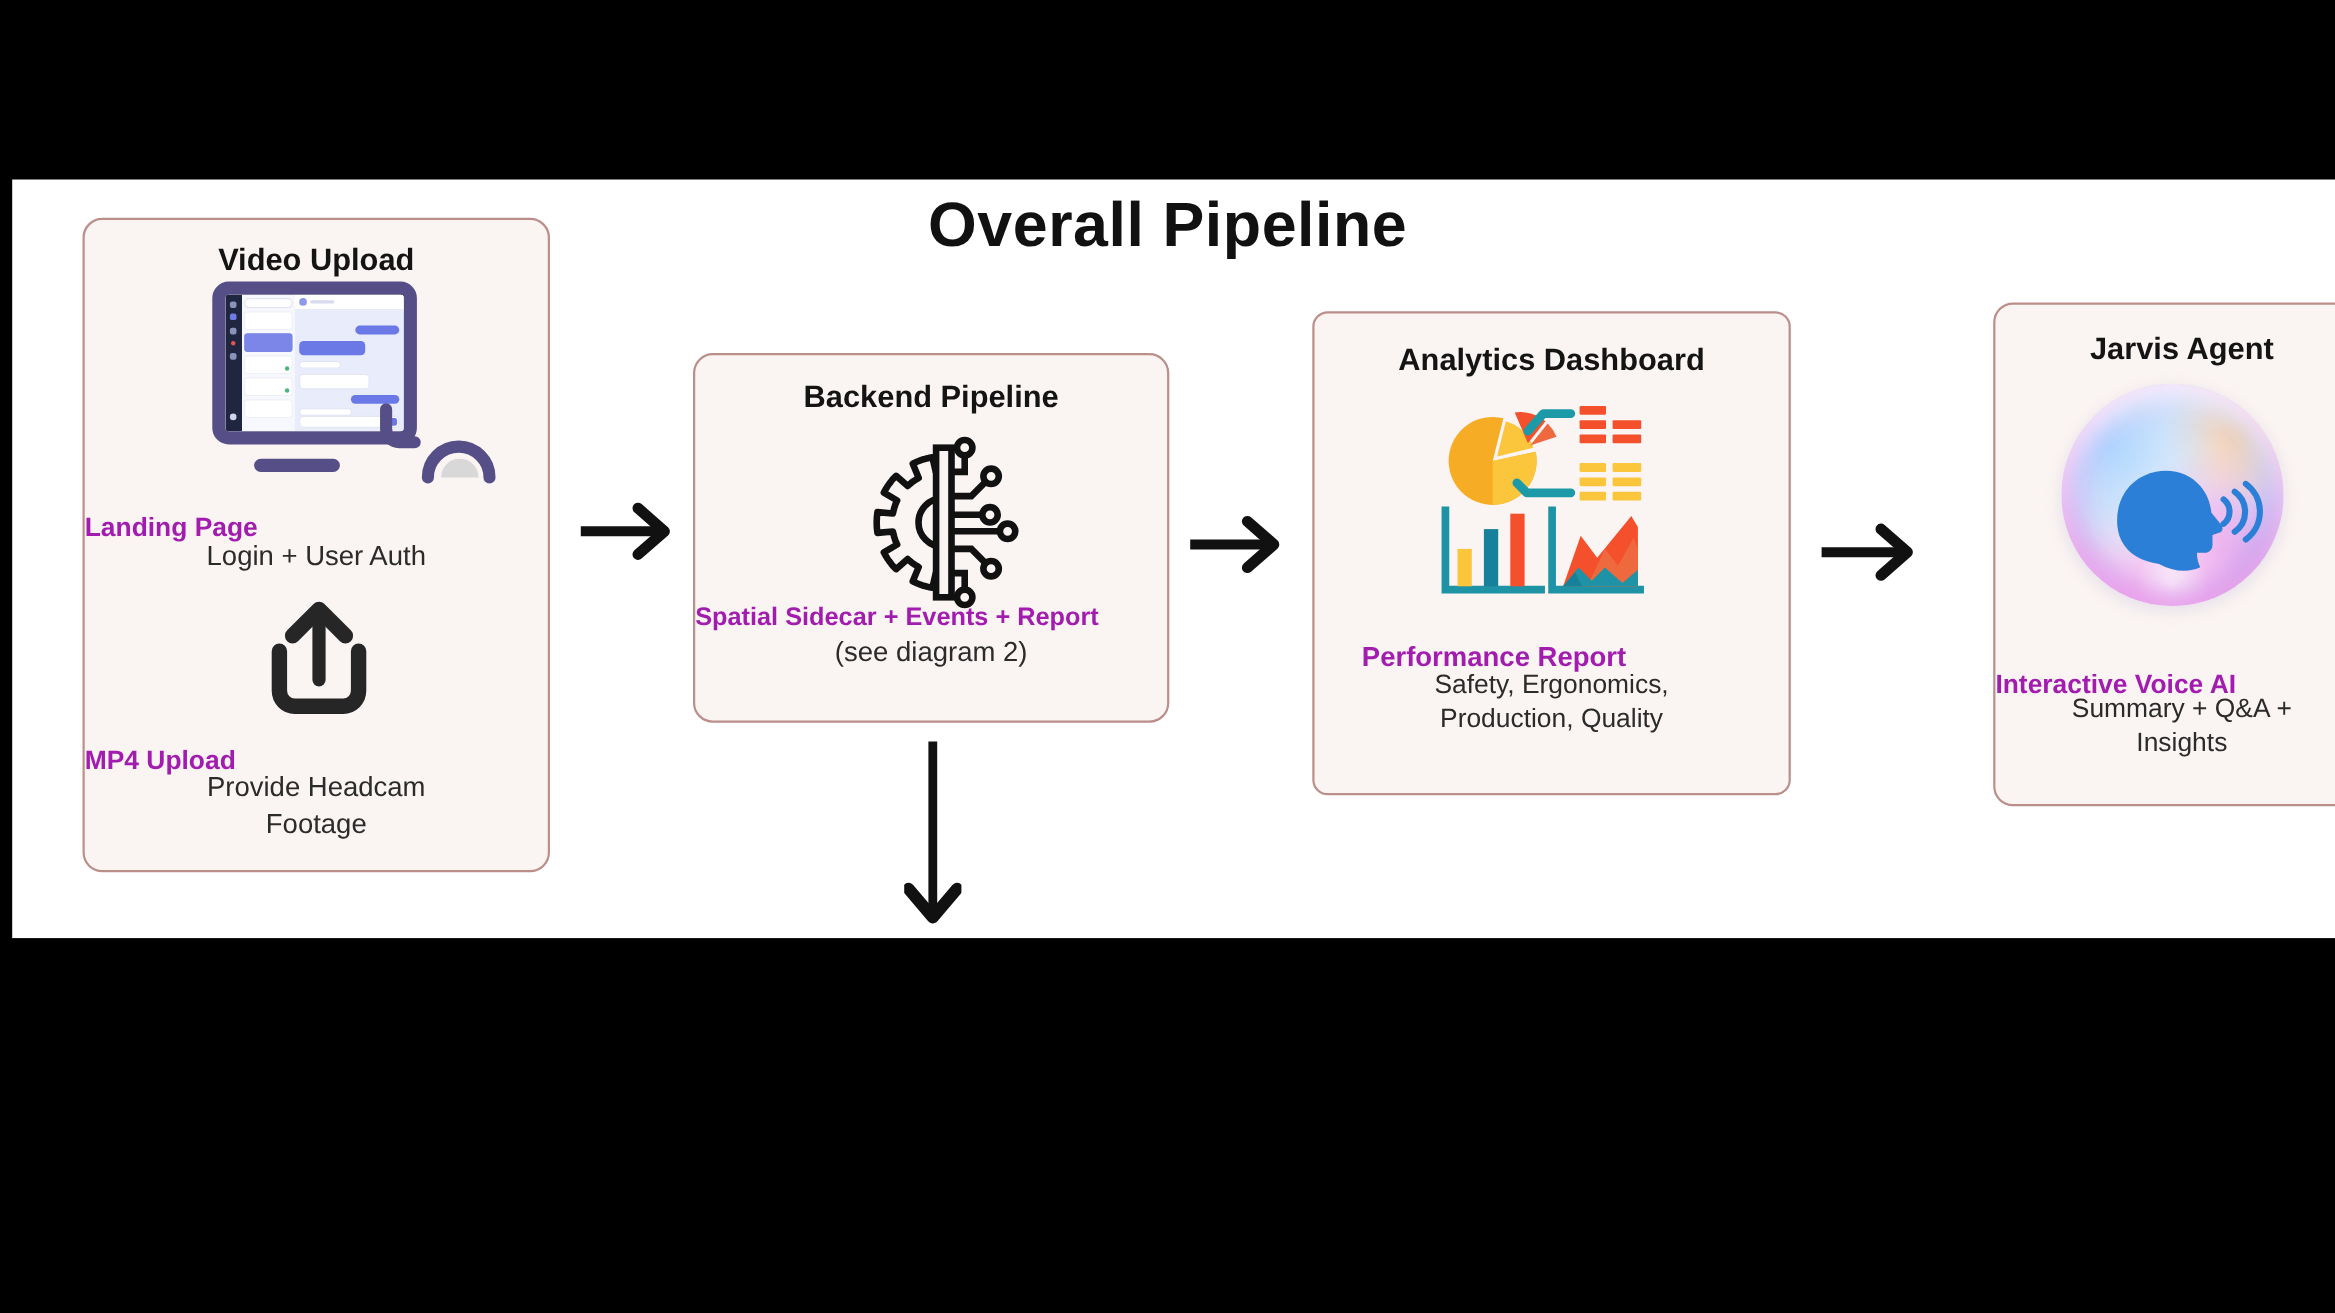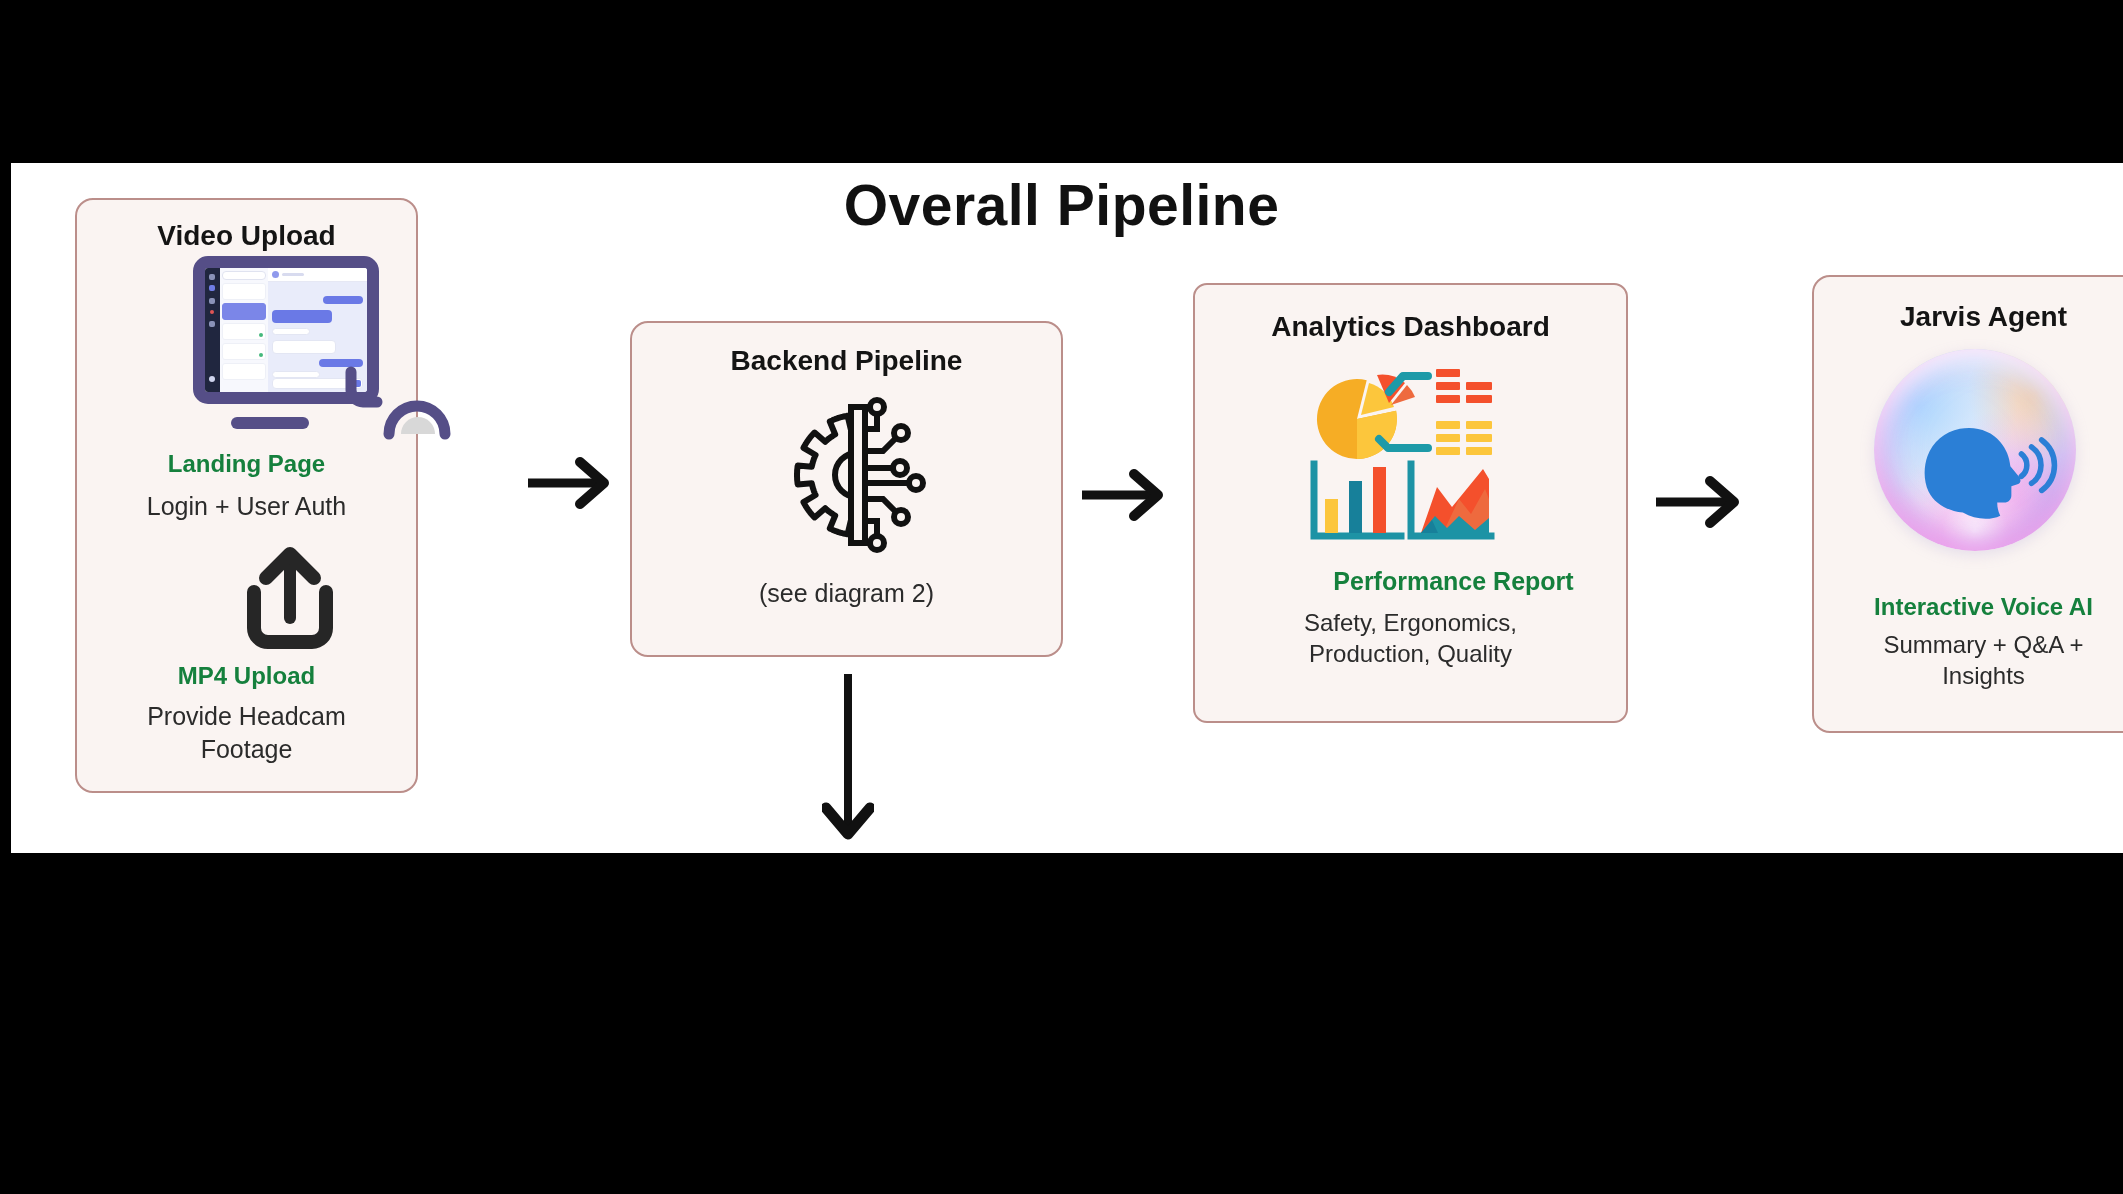--- a/index.html
+++ b/index.html
@@ -16,27 +16,27 @@
 
   .page-title{
     position:absolute;left:0;top:172px;width:2123px;text-align:center;
     font-size:57px;font-weight:bold;letter-spacing:.5px;color:#111;
   }
 
   .card{
     position:absolute;background:#faf4f2;border:2px solid #bb8e8a;border-radius:18px;
     box-sizing:border-box;
   }
-  #card-video{left:75px;top:198px;width:343px;height:595px;}
+  #card-video{left:75px;top:198px;width:425px;height:595px;}
   #card-backend{left:630px;top:321px;width:433px;height:336px;}
   #card-analytics{left:1193px;top:283px;width:435px;height:440px;border-radius:14px;}
   #card-jarvis{left:1812px;top:275px;width:343px;height:458px;}
 
   .card-title{position:absolute;left:0;width:100%;text-align:center;font-size:28px;font-weight:bold;color:#141414;}
-  .card-heading{position:absolute;left:0;width:100%;text-align:center;font-size:24px;font-weight:bold;color:#15803d;}
+  .card-heading{position:absolute;left:0;width:100%;font-size:24px;font-weight:bold;color:#a21caf;margin-top:16px;}
   .card-sub{position:absolute;left:50%;transform:translateX(-50%);text-align:center;font-size:25px;font-weight:normal;color:#2b2b2b;line-height:1.3;}
 
   .arrow{position:absolute;}
 
   
   .vu-monitor{position:absolute;left:116px;top:56px;width:262px;height:186px;}
   .mon-body{
     position:absolute;left:0;top:0;width:186px;height:148px;background:#fff;
     border:12px solid #554e87;border-radius:15px;box-sizing:border-box;display:flex;overflow:hidden;
   }
@@ -170,20 +170,21 @@
     <g fill="#faf4f2" stroke="#111" stroke-width="6">
       <circle cx="106" cy="12" r="7"></circle>
       <circle cx="130" cy="38" r="7"></circle>
       <circle cx="129" cy="73" r="7"></circle>
       <circle cx="145" cy="88" r="7"></circle>
       <circle cx="130" cy="122" r="7"></circle>
       <circle cx="106" cy="148" r="7"></circle>
     </g>
   </svg>
 
+  <div class="card-heading" style="top:208px;font-size:23px;white-space:nowrap;">Spatial Sidecar + Events + Report</div>
   <div class="card-sub" style="top:254px;width:320px;">(see diagram 2)</div>
 </div>
 
 <div class="card" id="card-analytics">
   <div class="card-title" style="top:26px;">Analytics Dashboard</div>
 
   <svg style="position:absolute;left:114px;top:76px;" width="200" height="190" viewBox="0 0 200 190">
 
     <path d="M48,58 L57.7,19.2 A40,40 0 1 0 87.1,49.7 Z" fill="#f6ad25"></path>
     <path d="M48,58 L48,98 A40,40 0 0 0 87.1,49.7 Z" fill="#fcc63c"></path>

